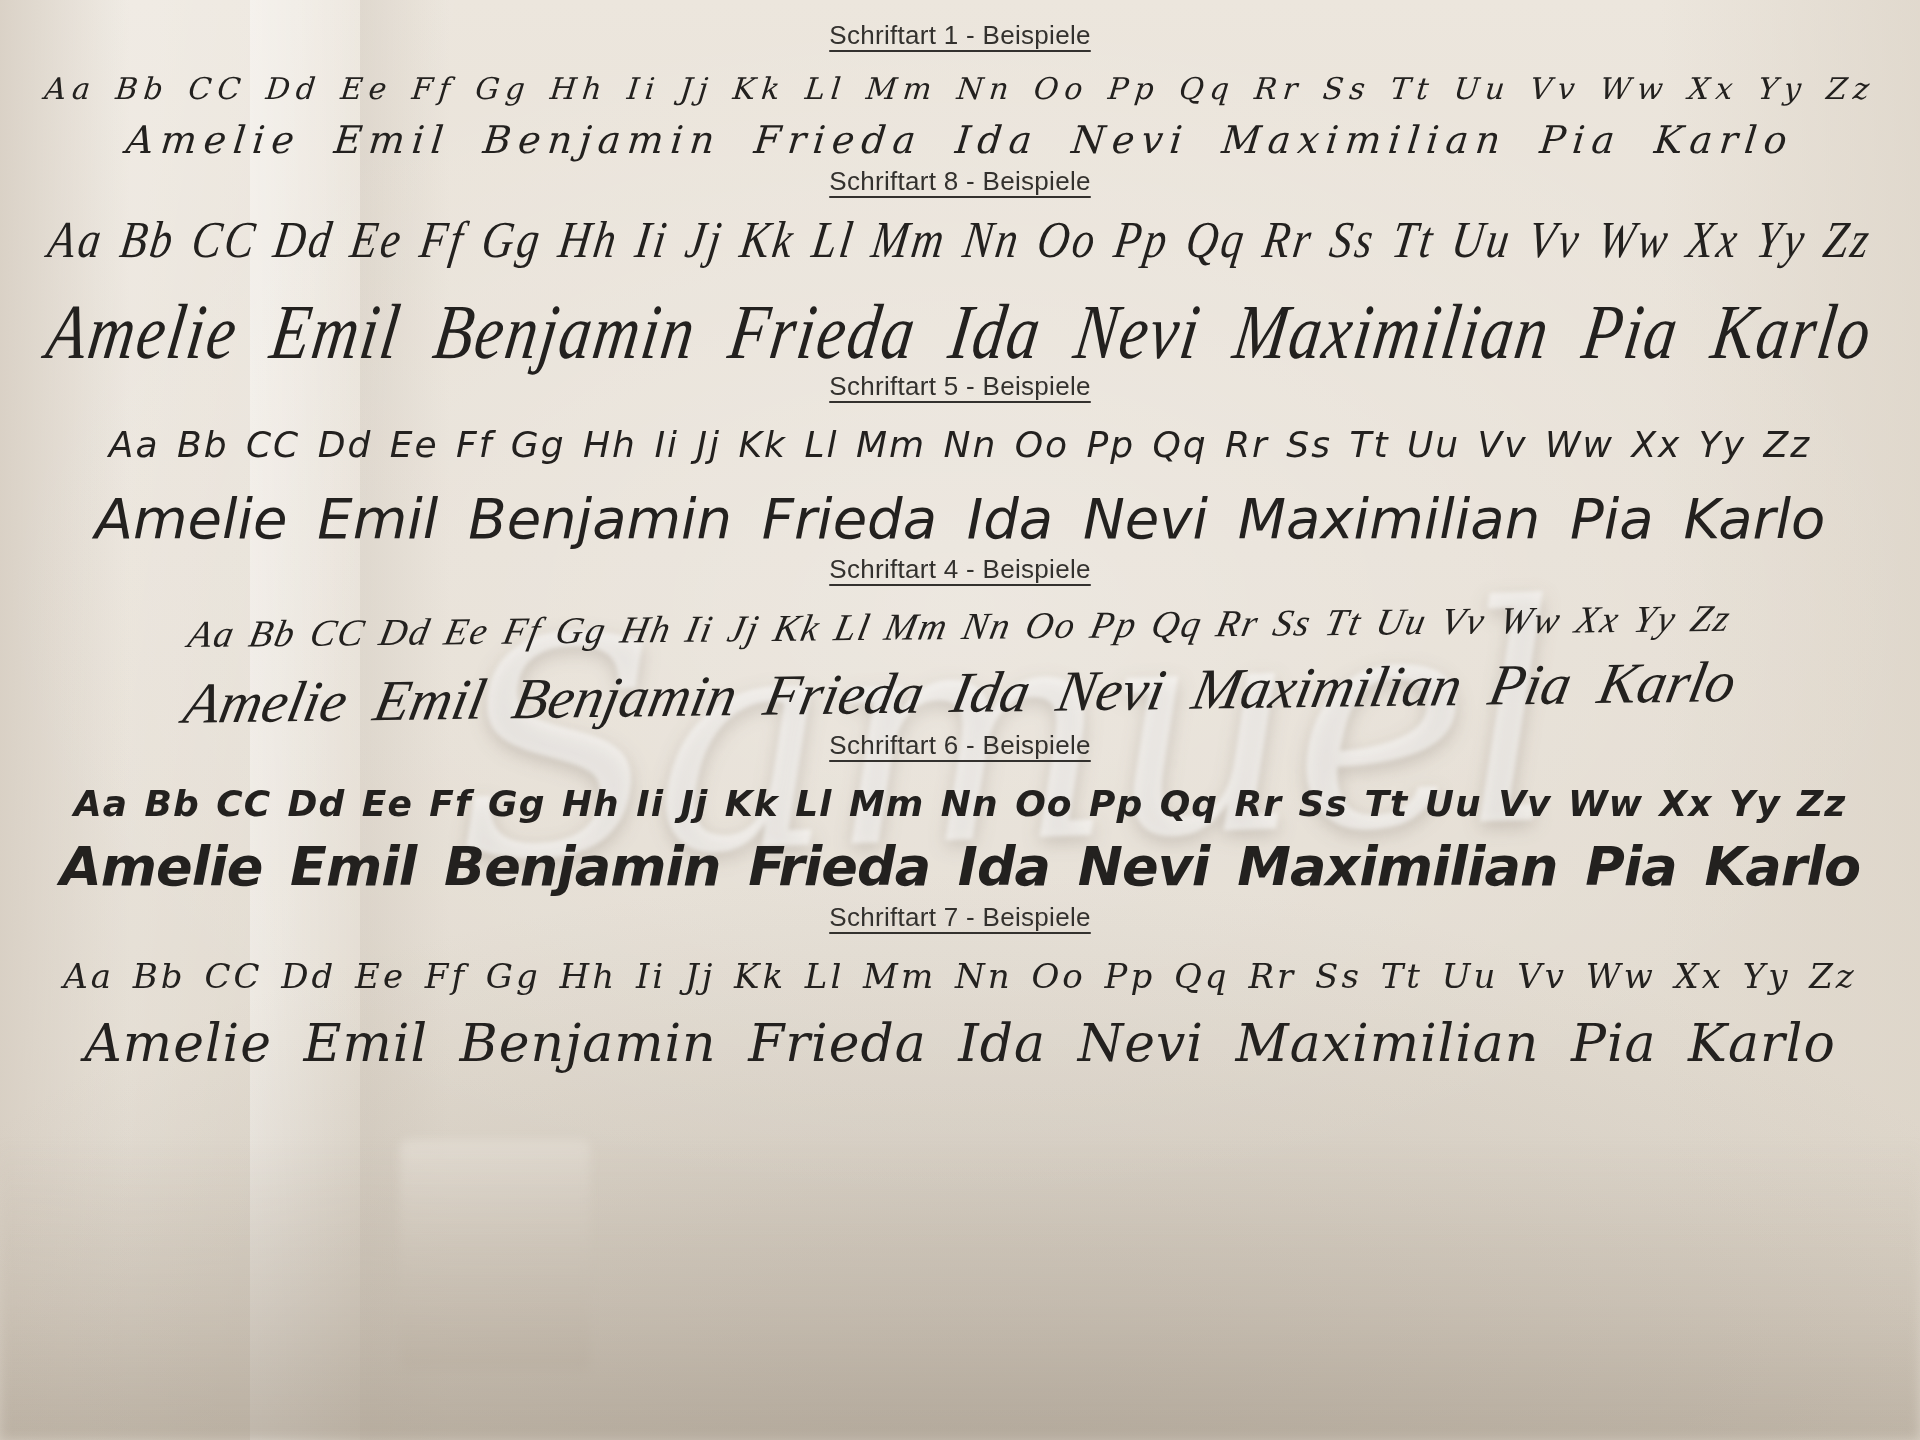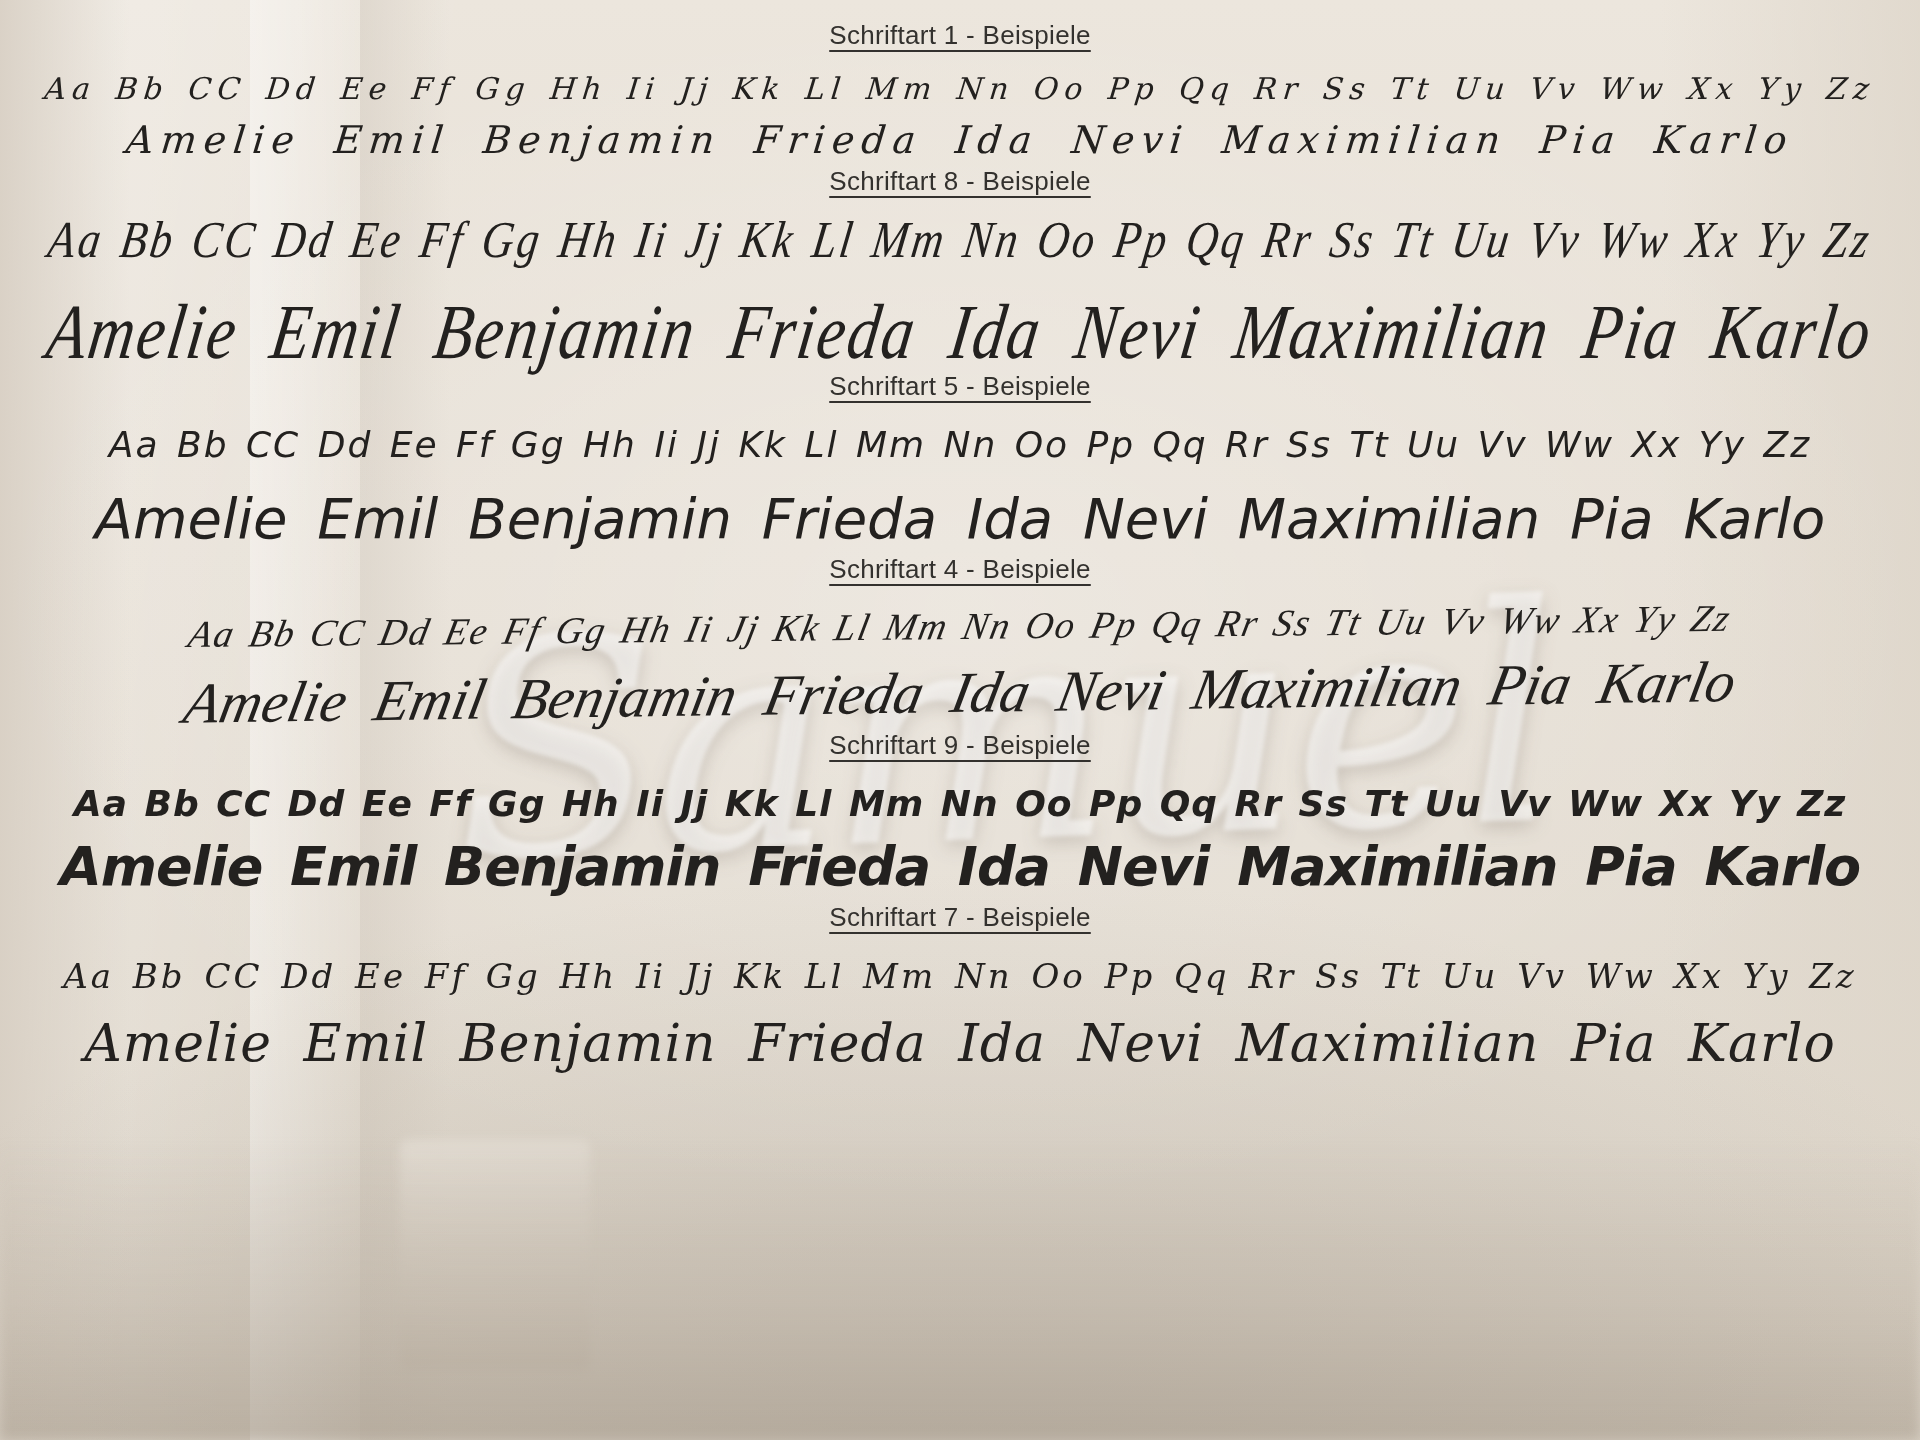--- a/index.html
+++ b/index.html
@@ -288,21 +288,21 @@
         <span class="section-title">Schriftart 4  - Beispiele</span>
       </div>
       <div class="sample-block">
         <div class="alphabet">Aa Bb CC Dd Ee Ff Gg Hh Ii Jj Kk Ll Mm Nn Oo Pp Qq Rr Ss Tt Uu Vv Ww Xx Yy Zz</div>
         <div class="names">Amelie Emil Benjamin Frieda Ida Nevi Maximilian Pia Karlo</div>
       </div>
     </div>
 
     <div class="section f5">
       <div class="title-wrap">
-        <span class="section-title">Schriftart 9  - Beispiele</span>
+        <span class="section-title">Schriftart 6  - Beispiele</span>
       </div>
       <div class="sample-block">
         <div class="alphabet">Aa Bb CC Dd Ee Ff Gg Hh Ii Jj Kk Ll Mm Nn Oo Pp Qq Rr Ss Tt Uu Vv Ww Xx Yy Zz</div>
         <div class="names">Amelie Emil Benjamin Frieda Ida Nevi Maximilian Pia Karlo</div>
       </div>
     </div>
 
     <div class="section f6">
       <div class="title-wrap">
         <span class="section-title">Schriftart 7  - Beispiele</span>

